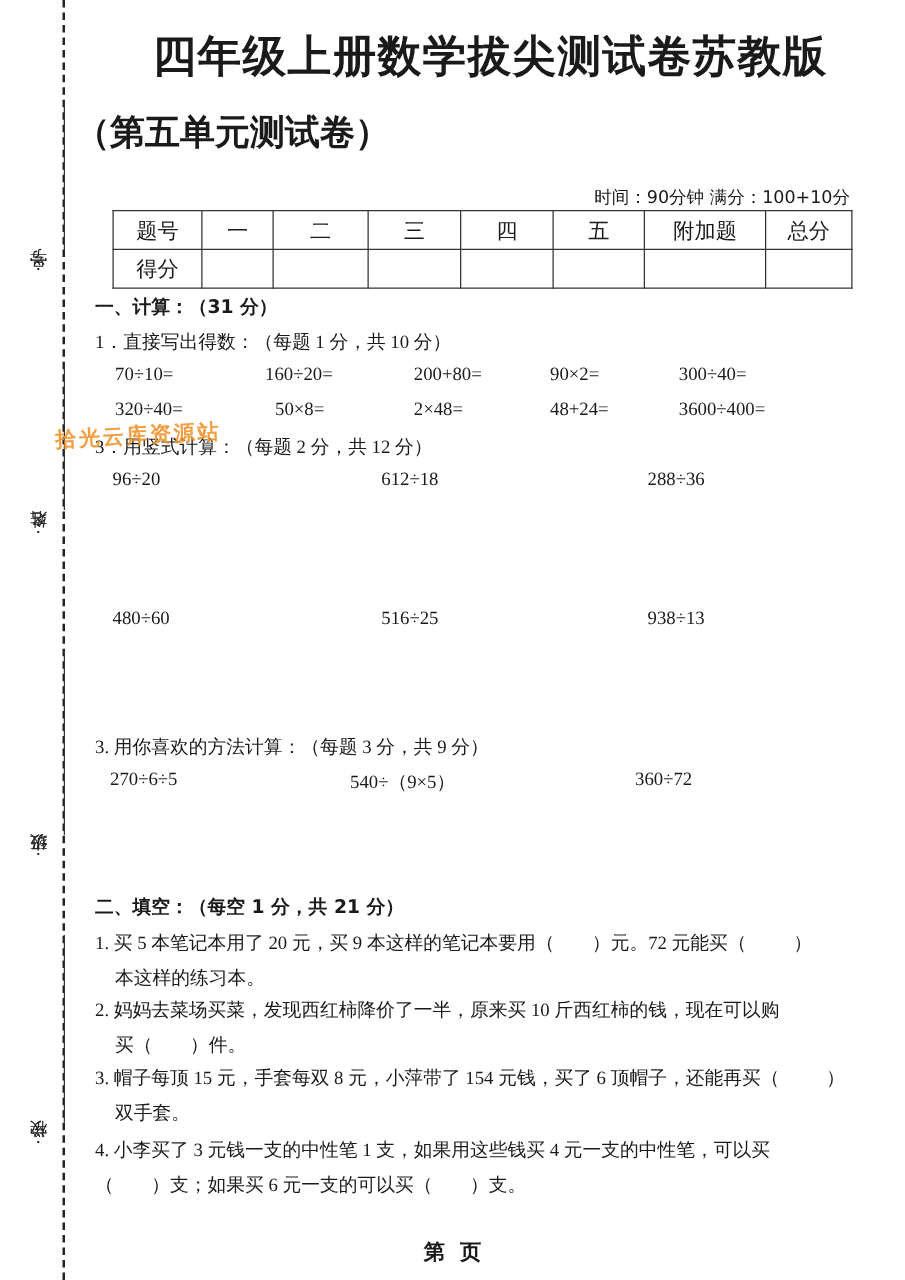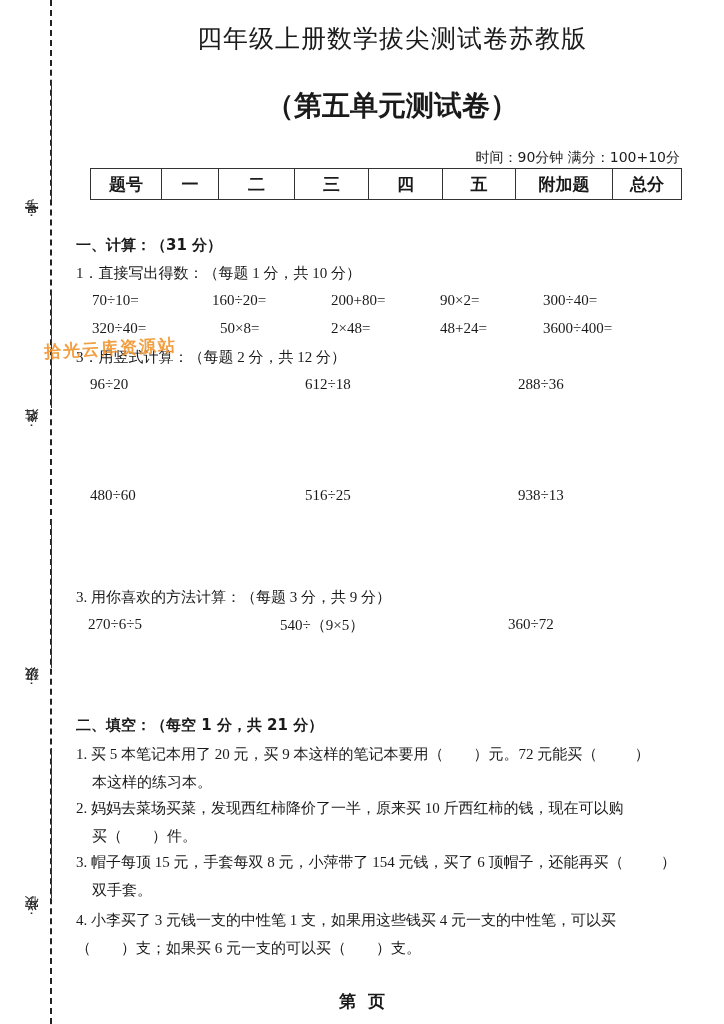--- a/index.html
+++ b/index.html
@@ -10,30 +10,30 @@
   .serif { font-family: "Liberation Serif", "DejaVu Serif", serif; }
 
   
   .dashed-line { left: 50px; top: 0; width: 0; height: 1024px; border-left: 2px dashed #222; }
   .bind-field { left: 18px; width: 30px; }
   .bind-label { position: absolute; left: 4px; font-size: 14px; writing-mode: vertical-rl; transform: rotate(180deg);
                 font-family: "DejaVu Sans", sans-serif; color: #222; }
   .bind-rule { position: absolute; left: 33px; width: 0; border-left: 1px solid #333; }
 
   
-  .title { left: 60px; width: 664px; top: 22px; text-align: center; font-size: 25px; font-weight: normal; letter-spacing: 1px;
+  .title { left: 60px; width: 664px; top: 22px; text-align: center; font-size: 35px; font-weight: bold; letter-spacing: 1px;
            font-family: "DejaVu Sans", sans-serif; }
-  .subtitle { left: 60px; width: 664px; top: 87px; text-align: center; font-size: 28px; font-weight: bold;
+  .subtitle { left: 60px; width: 664px; top: 87px; text-align: left; font-size: 28px; font-weight: bold;
               font-family: "DejaVu Sans", sans-serif; }
   .meta { right: 44px; top: 149px; font-size: 14px; font-family: "DejaVu Sans", sans-serif; }
 
   
   table.score { position: absolute; left: 90px; top: 168px; width: 592px; border-collapse: collapse;
                 font-family: "DejaVu Sans", sans-serif; }
-  table.score td { border: 1px solid #333; height: 30px; text-align: center; font-size: 17px; font-weight: bold; padding: 0; }
+  table.score td { border: 1px solid #333; height: 30px; text-align: center; font-size: 17px; font-weight: normal; padding: 0; }
 
   .section { font-size: 15px; font-weight: bold; }
   .q { font-size: 15px; }
   .item { font-size: 15px; }
 
   .watermark { left: 44px; top: 337px; font-size: 17px; font-weight: bold; color: #f0952e; letter-spacing: 2px;
                font-family: "DejaVu Sans", sans-serif; transform: rotate(-3deg); opacity: 0.9; }
   .footer { left: 0; width: 724px; top: 990px; text-align: center; font-size: 17px; font-weight: bold;
             font-family: "DejaVu Sans", sans-serif; }
 </style>
@@ -67,20 +67,30 @@
   <tbody>
       <tr>
     <td style="width:70px">题号</td>
     <td style="width:56px">一</td>
     <td style="width:75px">二</td>
     <td style="width:73px">三</td>
     <td style="width:73px">四</td>
     <td style="width:72px">五</td>
     <td style="width:96px">附加题</td>
     <td>总分</td>
+  </tr>
+  <tr>
+    <td>得分</td>
+    <td></td>
+    <td></td>
+    <td></td>
+    <td></td>
+    <td></td>
+    <td></td>
+    <td></td>
   </tr>
 </tbody>
   </table>
 
 <div class="abs section sans" style="left:76px;top:236px">一、计算：（31 分）</div>
 
 <div class="abs q serif" style="left:76px;top:264px">1．直接写出得数：（每题 1 分，共 10 分）</div>
 <div class="abs item serif" style="left:92px;top:292px">70÷10=</div>
 <div class="abs item serif" style="left:212px;top:292px">160÷20=</div>
 <div class="abs item serif" style="left:331px;top:292px">200+80=</div>

